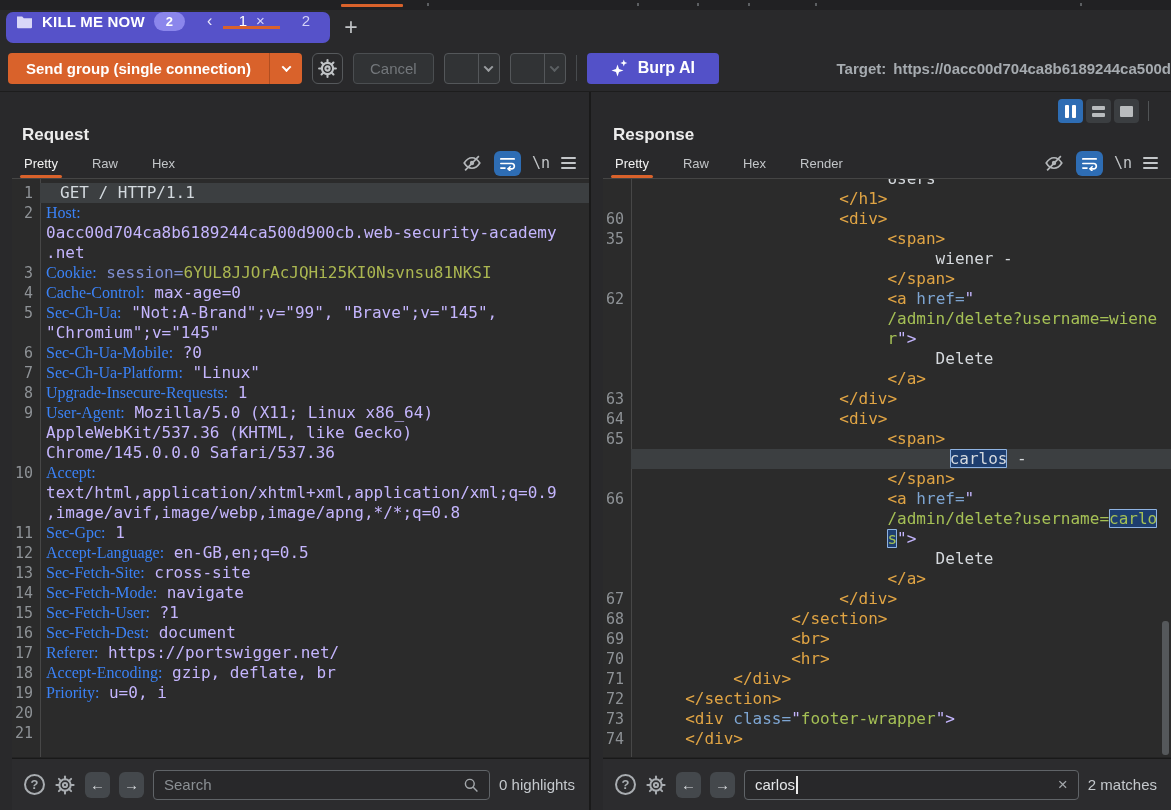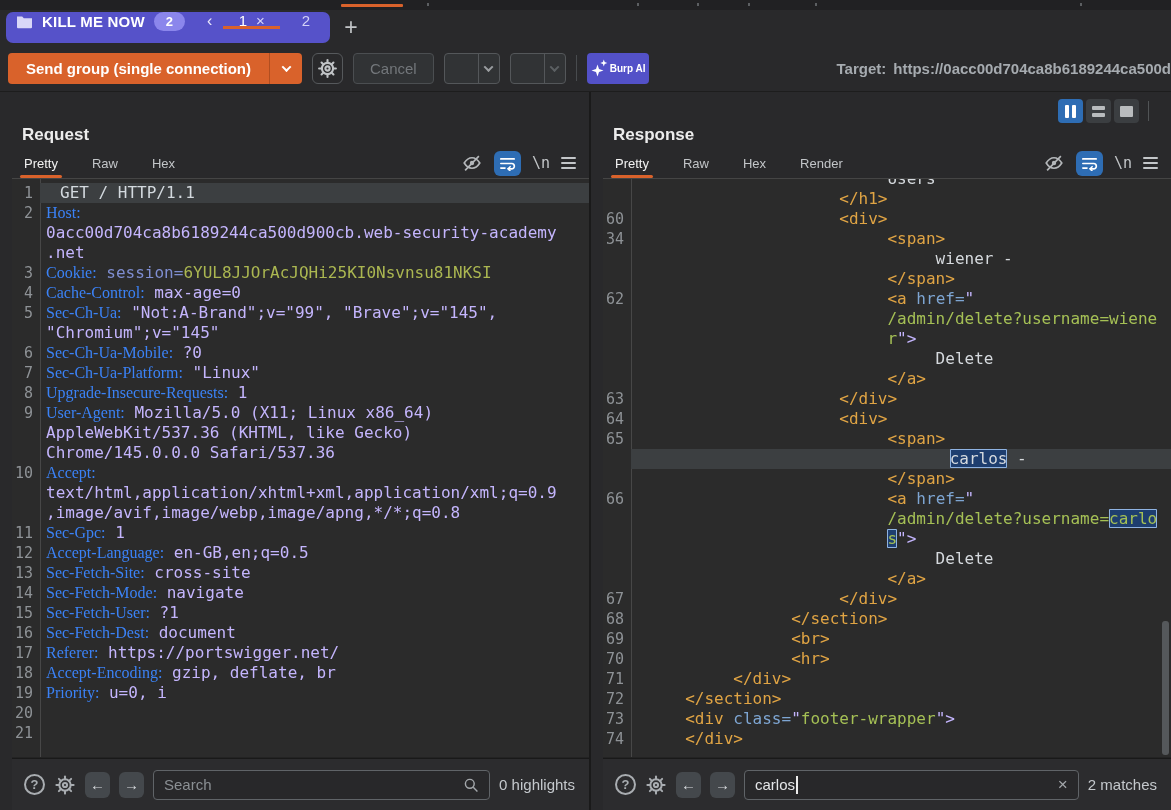--- a/index.html
+++ b/index.html
@@ -34,21 +34,21 @@
   .chev.gray { border-color:#9a9da0; }
   .chev.dim { border-color:#5c6063; }
   .tool-btn { width:31px; height:31px; border:1px solid #56595c; border-radius:6px; display:flex; align-items:center; justify-content:center; }
   .cancel-btn { height:31px; padding:0 16px; border:1px solid #4b4e51; border-radius:4px; color:#73777b; font-size:15px; display:flex; align-items:center; background:#313335; }
   .split { display:flex; height:31px; border:1px solid #54575a; border-radius:4px; overflow:hidden; background:#313335; }
   .split .seg { display:flex; align-items:center; justify-content:center; }
   .split .seg.main { width:33px; font-size:18px; color:#d4d7da; }
   .split .seg.caret { width:21px; border-left:1px solid #54575a; }
   .split.disabled .seg.main { color:#5c6063; }
   .vsep { width:1px; height:26px; background:#484b4e; }
-  .burp-ai { height:31px; background:#5351c8; border-radius:4px; color:#fff; font-weight:bold; font-size:10px; display:flex; align-items:center; gap:1px; padding:0 4px; cursor:pointer; }
+  .burp-ai { height:31px; background:#5351c8; border-radius:4px; color:#fff; font-weight:bold; font-size:16px; display:flex; align-items:center; gap:9px; padding:0 24px; cursor:pointer; }
   .sparkles { position:relative; width:18px; height:18px; }
   .target { margin-left:auto; font-size:15px; font-weight:bold; color:#a6abb0; white-space:nowrap; overflow:hidden; display:flex; gap:7px; padding-left:20px; }
 
   
   .main { display:flex; height:718px; }
   .panel { display:flex; flex-direction:column; position:relative;margin-left:12px; }
   .panel.request { width:579px; border-right:2px solid #1a1a1a; }
   .panel.response { flex:1; min-width:0; }
   .panel-head { height:56px; display:flex; align-items:flex-end; padding:0 0 3px 10px; position:relative; }
   .panel-title { font-size:17px; font-weight:bold; color:#ececec; }
@@ -344,21 +344,21 @@
               <i></i>
               <i></i>
             </span>
         </div>
       </div>
       <div class="editor">
         <div class="rows shift-up">
             <div class="code-row"><span class="ln"></span><span class="code"><span class="tk-txt">                          Users</span></span></div>
             <div class="code-row"><span class="ln"></span><span class="code"><span class="tk-tag">                     &lt;/h1&gt;</span></span></div>
             <div class="code-row"><span class="ln">60</span><span class="code"><span class="tk-tag">                     &lt;div&gt;</span></span></div>
-            <div class="code-row"><span class="ln">34</span><span class="code"><span class="tk-tag">                          &lt;span&gt;</span></span></div>
+            <div class="code-row"><span class="ln">35</span><span class="code"><span class="tk-tag">                          &lt;span&gt;</span></span></div>
             <div class="code-row"><span class="ln"></span><span class="code"><span class="tk-txt">                               wiener -</span></span></div>
             <div class="code-row"><span class="ln"></span><span class="code"><span class="tk-tag">                          &lt;/span&gt;</span></span></div>
             <div class="code-row"><span class="ln">62</span><span class="code"><span class="tk-tag">                          &lt;a </span><span class="tk-attr">href=</span><span class="tk-val">"</span></span></div>
             <div class="code-row"><span class="ln"></span><span class="code"><span class="tk-grn">                          /admin/delete?username=wiene</span></span></div>
             <div class="code-row"><span class="ln"></span><span class="code"><span class="tk-grn">                          r</span><span class="tk-val">"&gt;</span></span></div>
             <div class="code-row"><span class="ln"></span><span class="code"><span class="tk-txt">                               Delete</span></span></div>
             <div class="code-row"><span class="ln"></span><span class="code"><span class="tk-tag">                          &lt;/a&gt;</span></span></div>
             <div class="code-row"><span class="ln">63</span><span class="code"><span class="tk-tag">                     &lt;/div&gt;</span></span></div>
             <div class="code-row"><span class="ln">64</span><span class="code"><span class="tk-tag">                     &lt;div&gt;</span></span></div>
             <div class="code-row"><span class="ln">65</span><span class="code"><span class="tk-tag">                          &lt;span&gt;</span></span></div>

